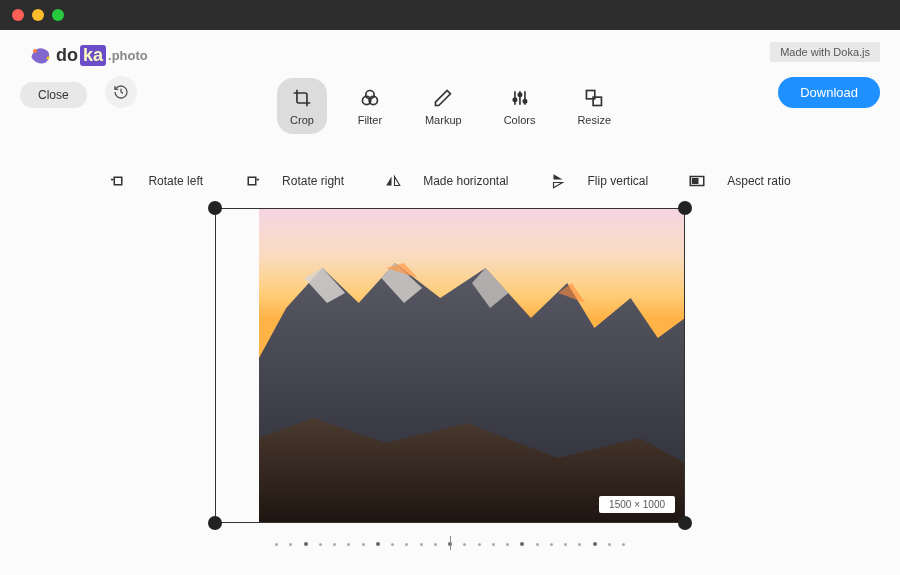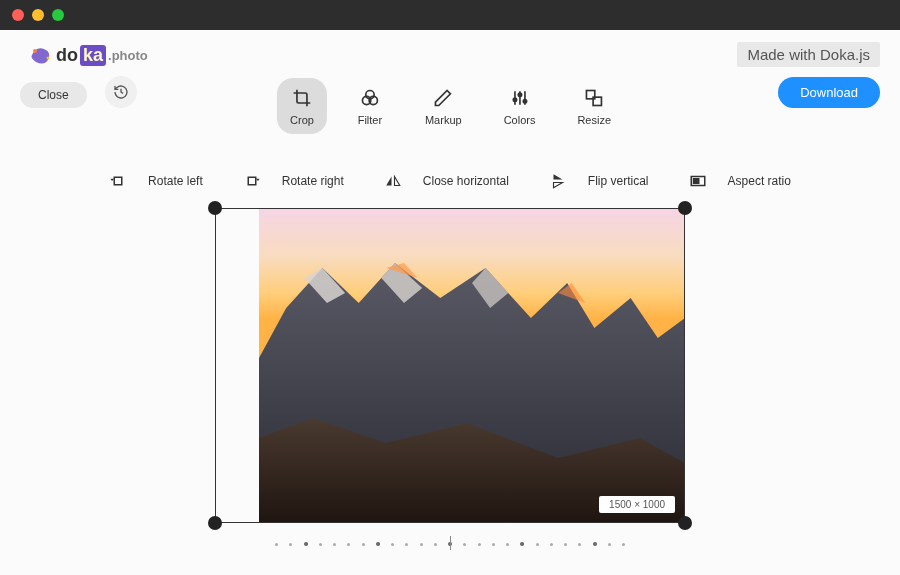--- a/index.html
+++ b/index.html
@@ -11,21 +11,21 @@
     .tl-close { background: #ff5f56; }
     .tl-min { background: #ffbd2e; }
     .tl-max { background: #27c93f; }
     
     .app { height: 545px; background: #fbfbfb; position: relative; }
     
     .header { display: flex; align-items: flex-start; justify-content: space-between; padding: 12px 20px 0 20px; margin-left: 8px; }
     .logo { font-size: 18px; font-weight: 600; color: #333; display: flex; align-items: center; gap: 2px; }
     .logo-mark { width: 26px; height: 26px; position: relative; display: inline-block; }
     .logo-text2 { color: #888; font-size: 13px; }
-    .made-with { background: #e8e8e8; color: #555; font-size: 15px; padding: 4px 10px; border-radius: 2px; }
+    .made-with { background: #e8e8e8; color: #555; font-size: 11px; padding: 4px 10px; border-radius: 2px; }
     
     .topbar { display: flex; align-items: center; justify-content: space-between; padding: 8px 20px 0 20px; }
     .left-controls { display: flex; gap: 18px; align-items: flex-end; }
     .close-btn { background: #e8e8e8; border: none; border-radius: 16px; padding: 6px 18px; font-size: 12px; cursor: pointer; color: #333; }
     .history-btn { width: 32px; height: 32px; border-radius: 50%; background: #f0f0f0; border: none; display: flex; align-items: center; justify-content: center; cursor: pointer; }
     
     .tools { display: flex; gap: 18px; position: absolute; left: 50%; transform: translateX(-50%); top: 48px; }
     .tool { display: flex; flex-direction: column; align-items: center; gap: 6px; padding: 10px 12px 8px; border-radius: 16px; cursor: pointer; min-width: 50px; }
     .tool.active { background: #dcdcdc; }
     .tool-icon { width: 20px; height: 20px; display: flex; align-items: center; justify-content: center; }
@@ -173,21 +173,21 @@
       </div>
       <span>Rotate right</span>
     </div>
     <div class="subtool">
       <div class="subtool-icon">
         <svg width="18" height="18" viewBox="0 0 24 24" fill="#333">
             <path d="M3 18 L 10 18 L 10 6 Z"></path>
             <path d="M21 18 L 14 18 L 14 6 Z" fill="none" stroke="#333" stroke-width="1.5"></path>
           </svg>
       </div>
-      <span>Close horizontal</span>
+      <span>Made horizontal</span>
     </div>
     <div class="subtool">
       <div class="subtool-icon">
         <svg width="18" height="18" viewBox="0 0 24 24" fill="#333">
             <path d="M6 3 L 6 10 L 18 10 Z"></path>
             <path d="M6 21 L 6 14 L 18 14 Z" fill="none" stroke="#333" stroke-width="1.5"></path>
           </svg>
       </div>
       <span>Flip vertical</span>
     </div>

